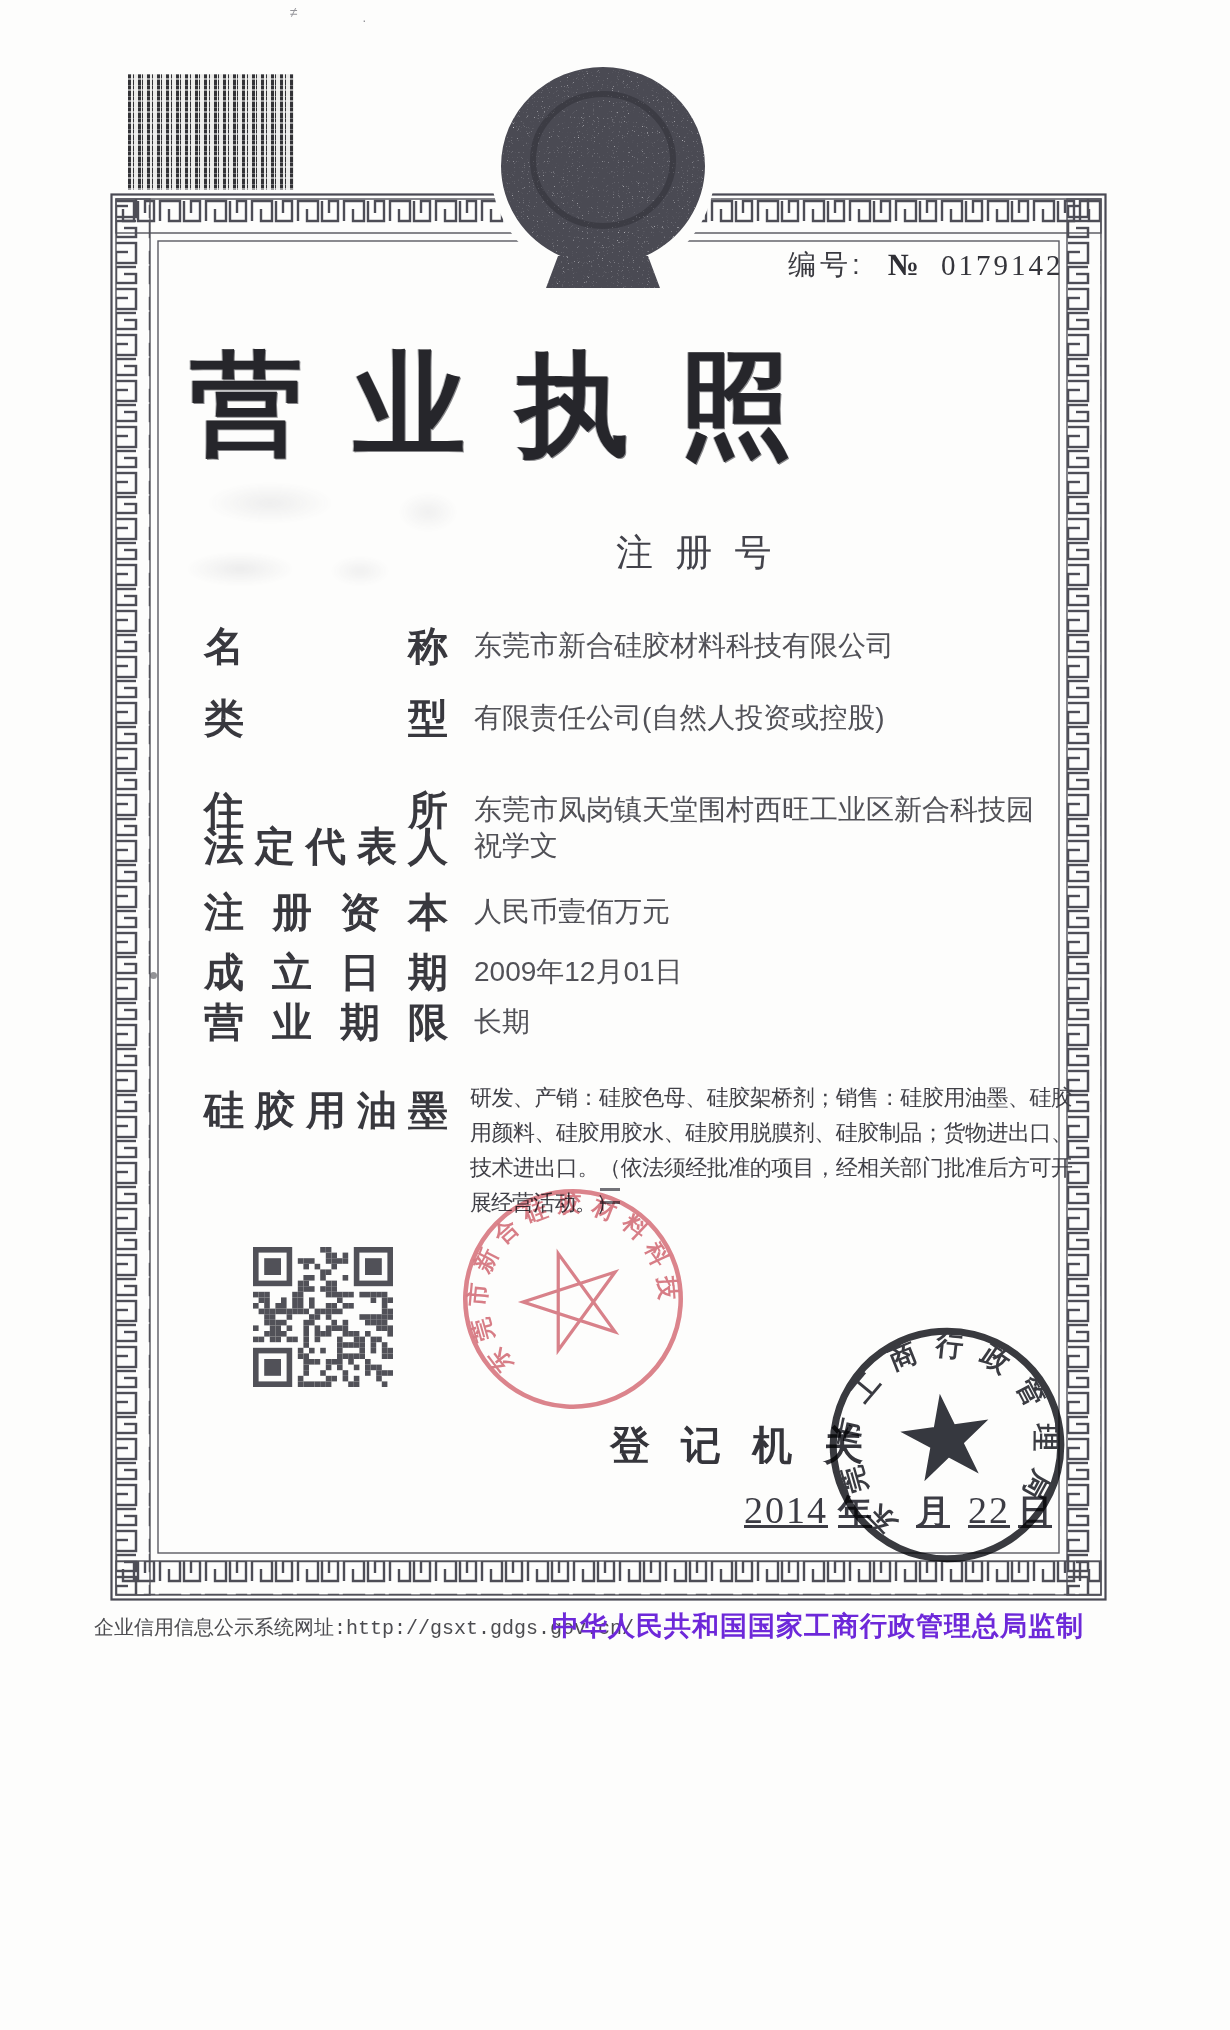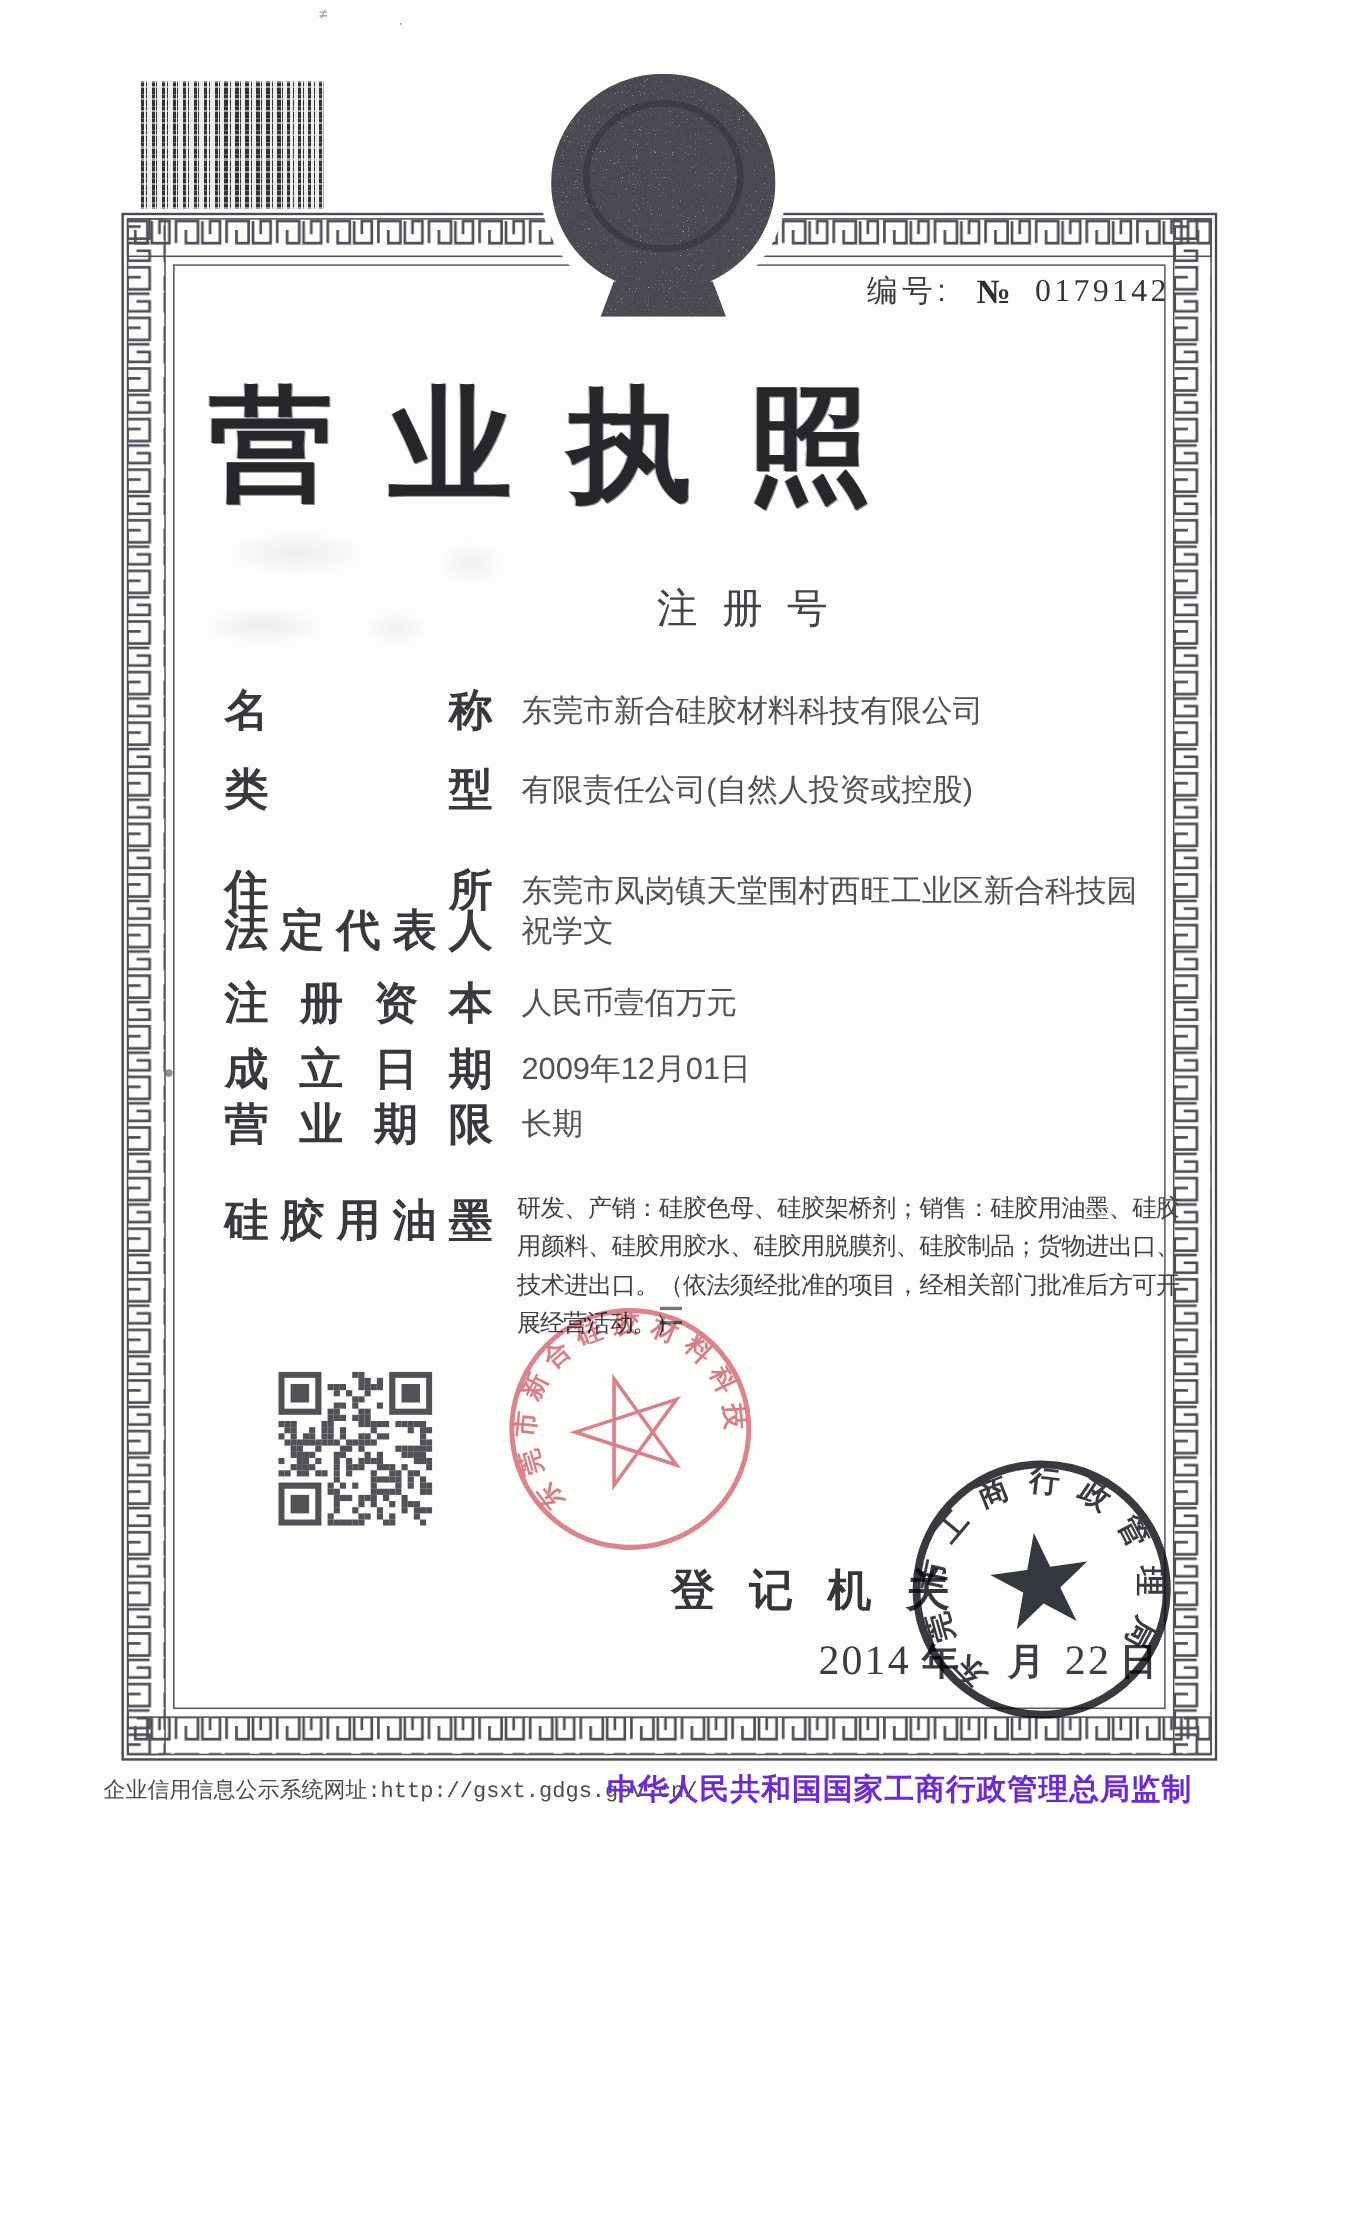--- a/index.html
+++ b/index.html
@@ -28,21 +28,21 @@
   .serial-label{font-size:28px;letter-spacing:4px;color:#3a3a40;}
   .serial-numero{font-family:"Liberation Serif",serif;font-weight:bold;font-size:31px;margin:0 10px 0 12px;}
   .serial-digits{font-family:"Liberation Serif",serif;font-size:29px;letter-spacing:3px;color:#35353b;}
 
   
   .title{position:absolute;left:0;top:330px;width:992px;margin:0;text-align:center;
     font-size:112px;font-weight:900;letter-spacing:10px;color:#26262b;
     text-shadow:1px 1px 0 rgba(40,40,45,.55), -1px 0 0 rgba(40,40,45,.35);}
 
   
-  .regno{position:absolute;left:597px;top:528px;display:flex;align-items:flex-end;color:#3c3c44;}
+  .regno{position:absolute;left:616px;top:528px;display:flex;align-items:flex-end;color:#3c3c44;}
   .regno-label{font-size:37px;letter-spacing:6px;color:#43434b;}
   .regno-digits{font-family:"Liberation Serif",serif;font-size:40px;letter-spacing:1px;
     margin-left:26px;color:#3a3a42;}
 
   
   .row{position:absolute;left:204px;height:52px;}
   .row .lbl{display:inline-block;width:244px;font-size:40px;font-weight:600;color:#38383e;
     text-align:justify;text-align-last:justify;text-justify:inter-character;vertical-align:middle;
     line-height:52px;}
   .row .val{display:inline-block;margin-left:26px;font-size:28px;color:#515157;
@@ -57,21 +57,21 @@
   
   .seal-red{position:absolute;left:446px;top:1172px;width:254px;height:254px;
     transform:rotate(-18deg);opacity:.78;mix-blend-mode:multiply;}
   .seal-black{position:absolute;left:820px;top:1318px;width:254px;height:254px;
     transform:rotate(-8deg);opacity:.9;mix-blend-mode:multiply;z-index:6;}
 
   
   .registry-line{position:absolute;left:610px;top:1418px;font-size:40px;font-weight:600;
     letter-spacing:10px;color:#35353b;z-index:3;}
   .date-line{position:absolute;left:744px;top:1488px;display:flex;align-items:baseline;
-    color:#3c3c44;z-index:5;}
+    color:#3c3c44;z-index:5;text-decoration:underline;}
   .date-line .num{font-family:"Liberation Serif",serif;font-size:38px;letter-spacing:2px;}
   .date-line .unit{font-size:34px;font-weight:600;}
   .u-year{margin:0 44px 0 10px;}
   .u-month{margin:0 18px 0 0;}
   .u-day{margin-left:8px;}
 
   
   .footer-left{position:absolute;left:94px;top:1614px;font-family:"Liberation Mono",monospace;
     font-size:20px;color:#4c4c50;letter-spacing:0px;}
   .footer-right{position:absolute;right:146px;top:1608px;font-size:27px;font-weight:600;

